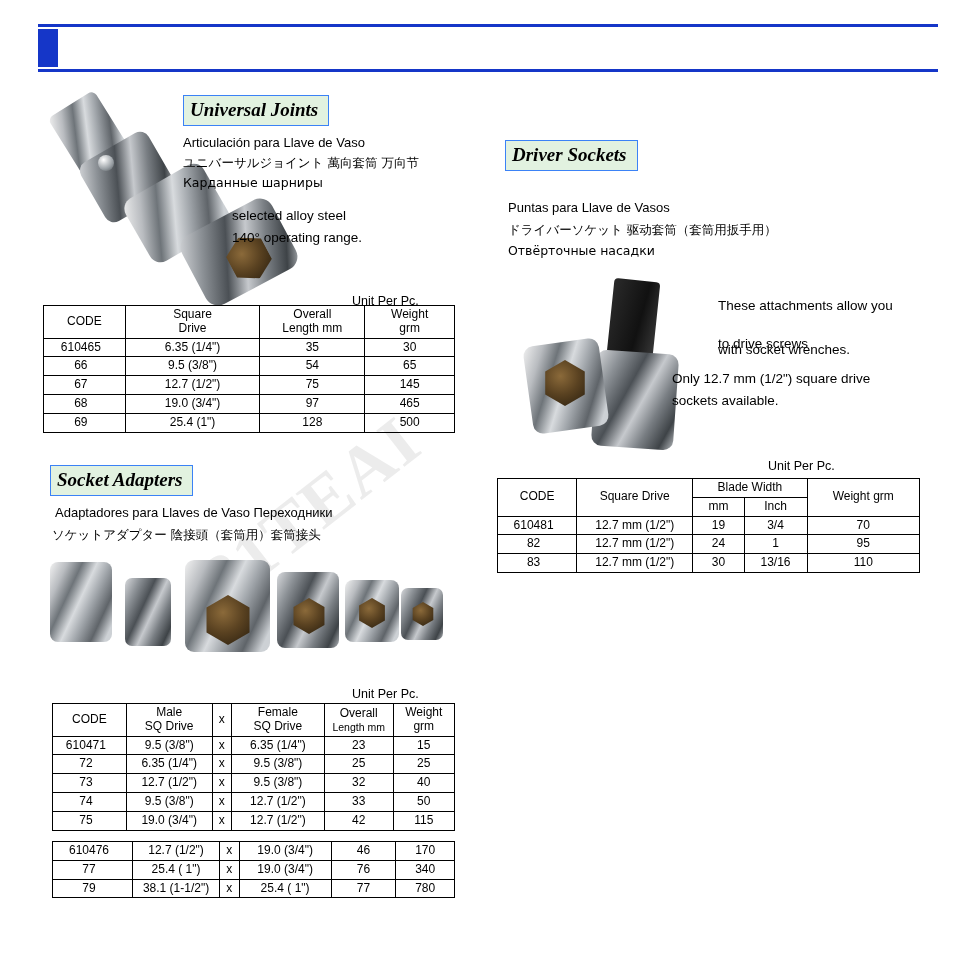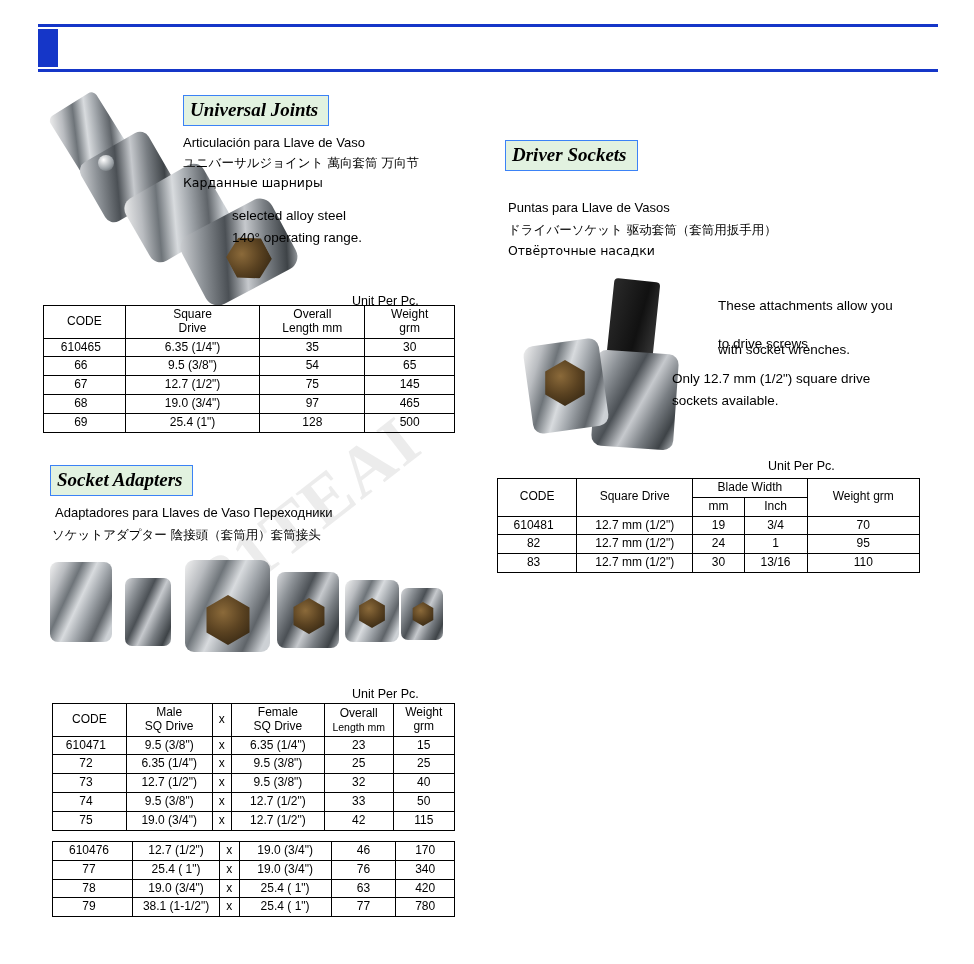--- a/index.html
+++ b/index.html
@@ -339,28 +339,20 @@
       </tr>
       <tr>
         <td class="code-cell">77</td>
         <td>25.4 ( 1")</td>
         <td>x</td>
         <td>19.0  (3/4")</td>
         <td>76</td>
         <td>340</td>
       </tr>
       <tr>
-        <td class="code-cell">78</td>
-        <td>19.0 (3/4")</td>
-        <td>x</td>
-        <td>25.4  ( 1")</td>
-        <td>63</td>
-        <td>420</td>
-      </tr>
-      <tr>
         <td class="code-cell">79</td>
         <td>38.1 (1-1/2")</td>
         <td>x</td>
         <td>25.4  ( 1")</td>
         <td>77</td>
         <td>780</td>
       </tr>
     </tbody>
   </table>
 

